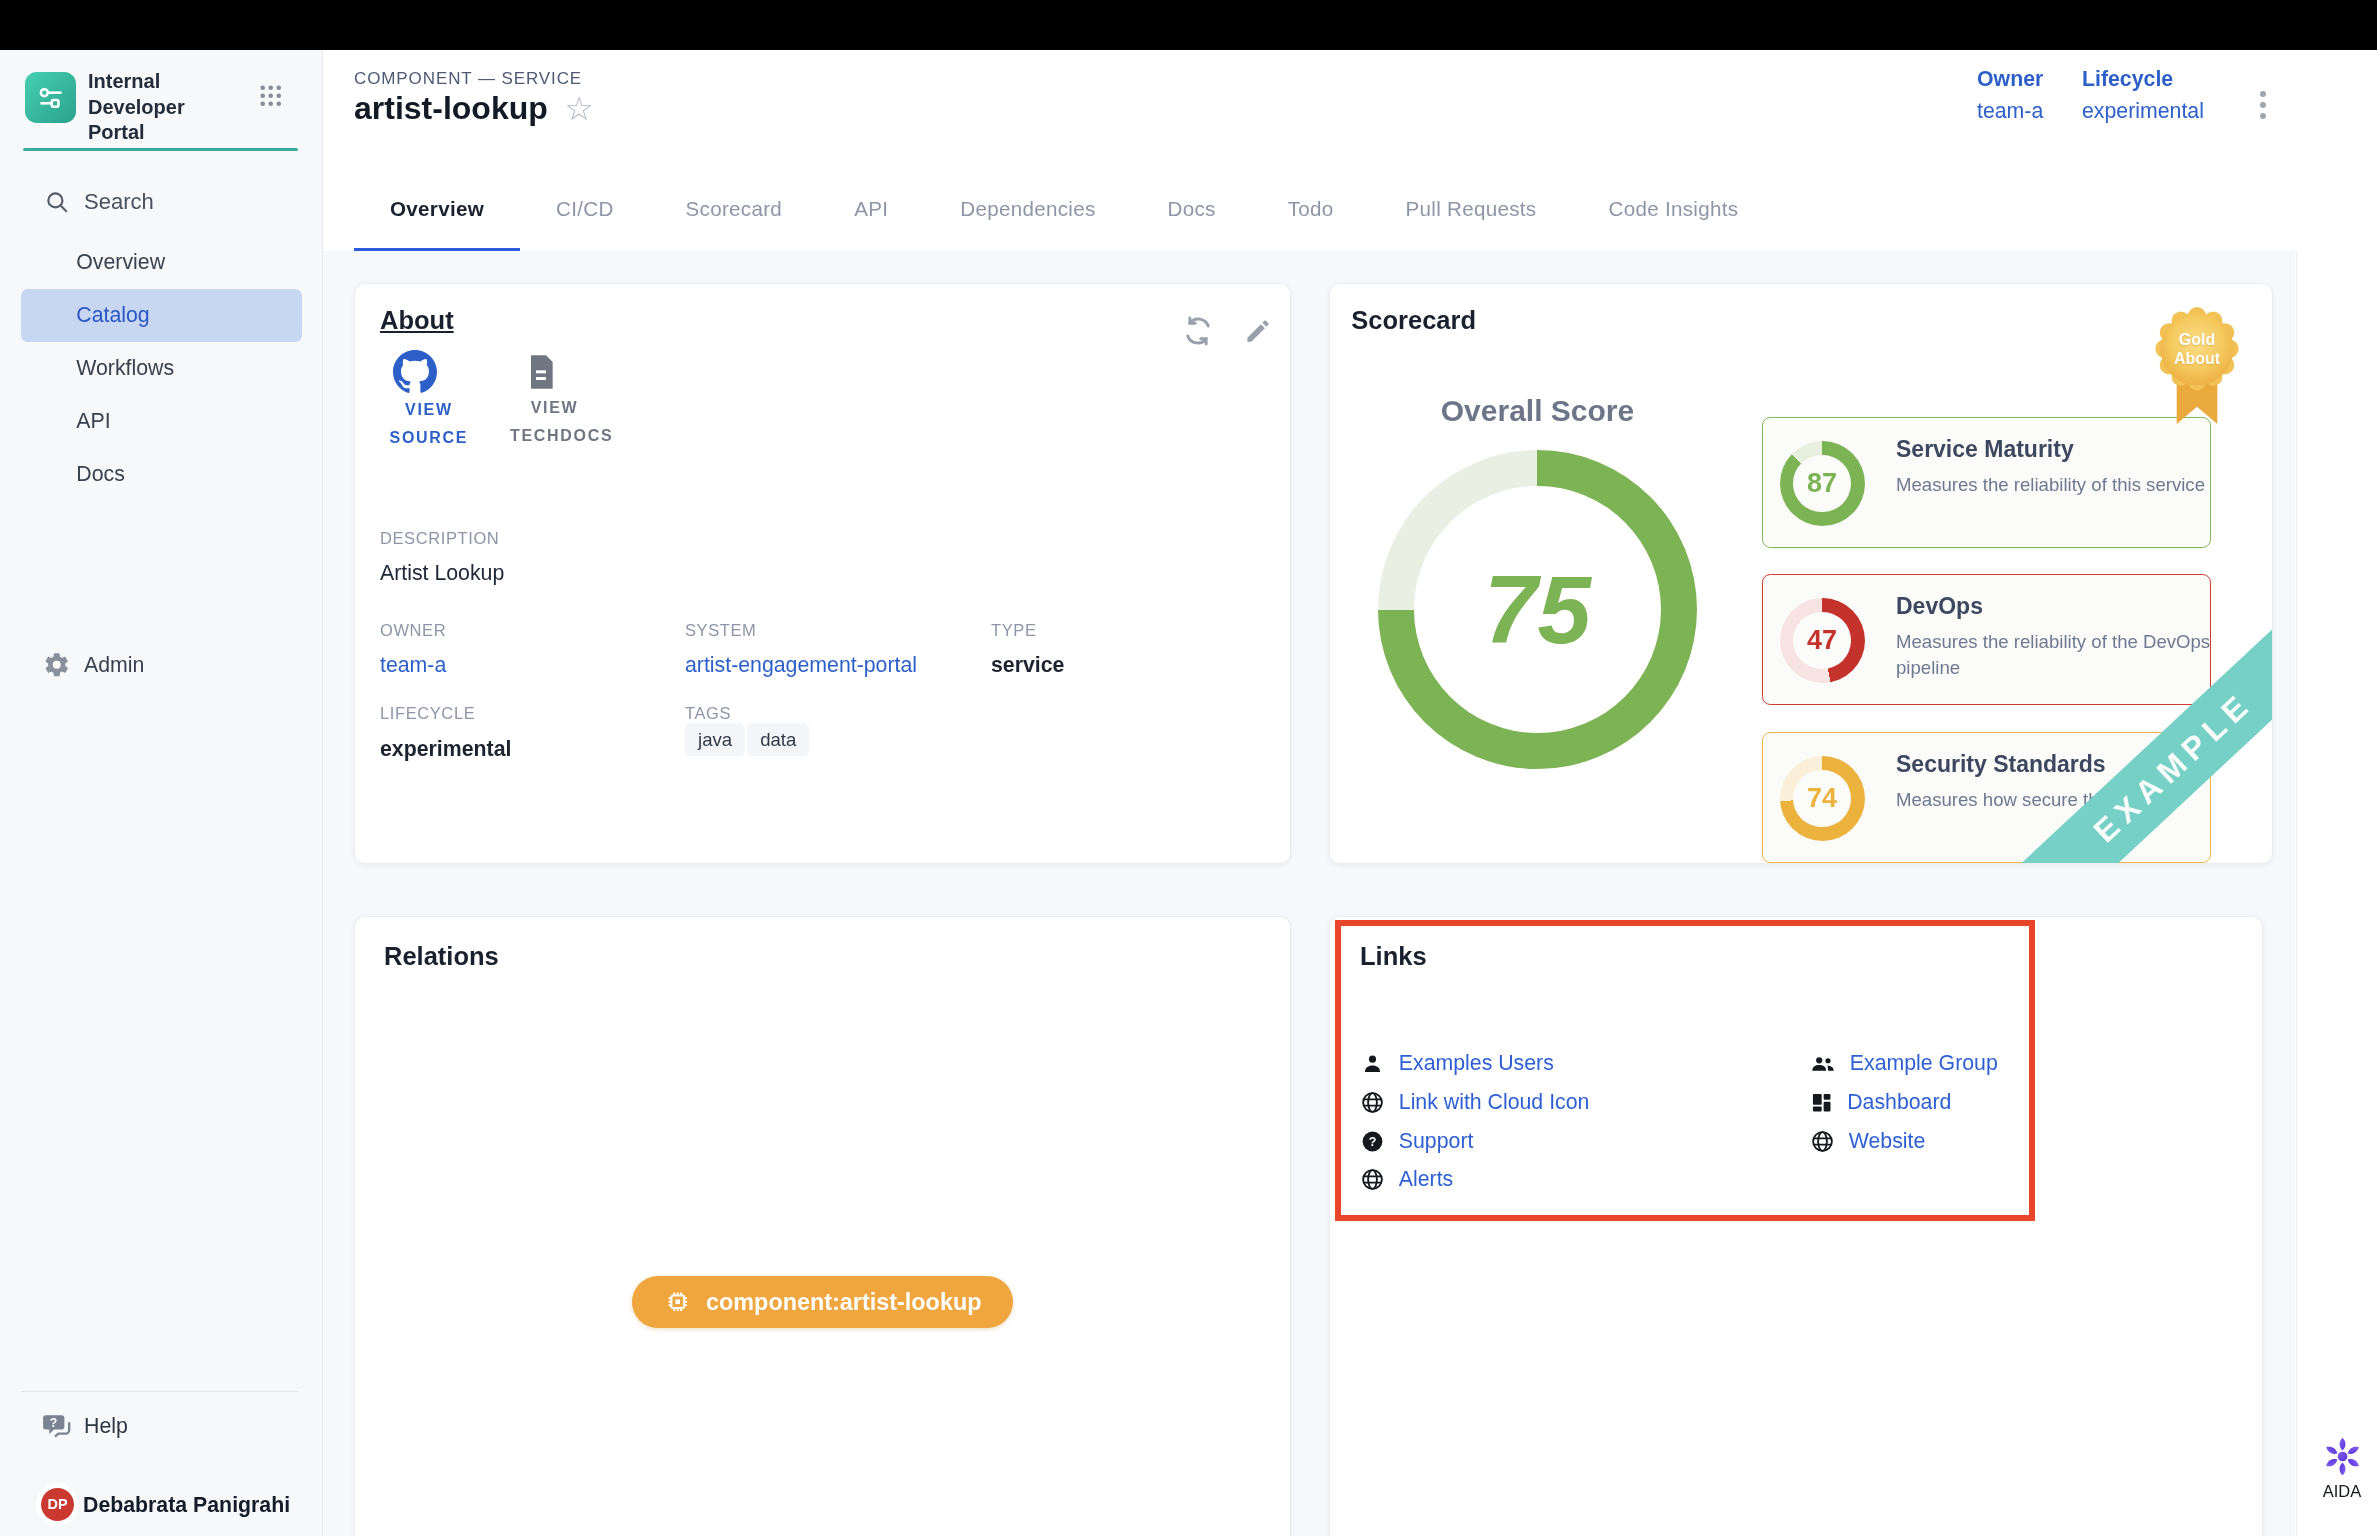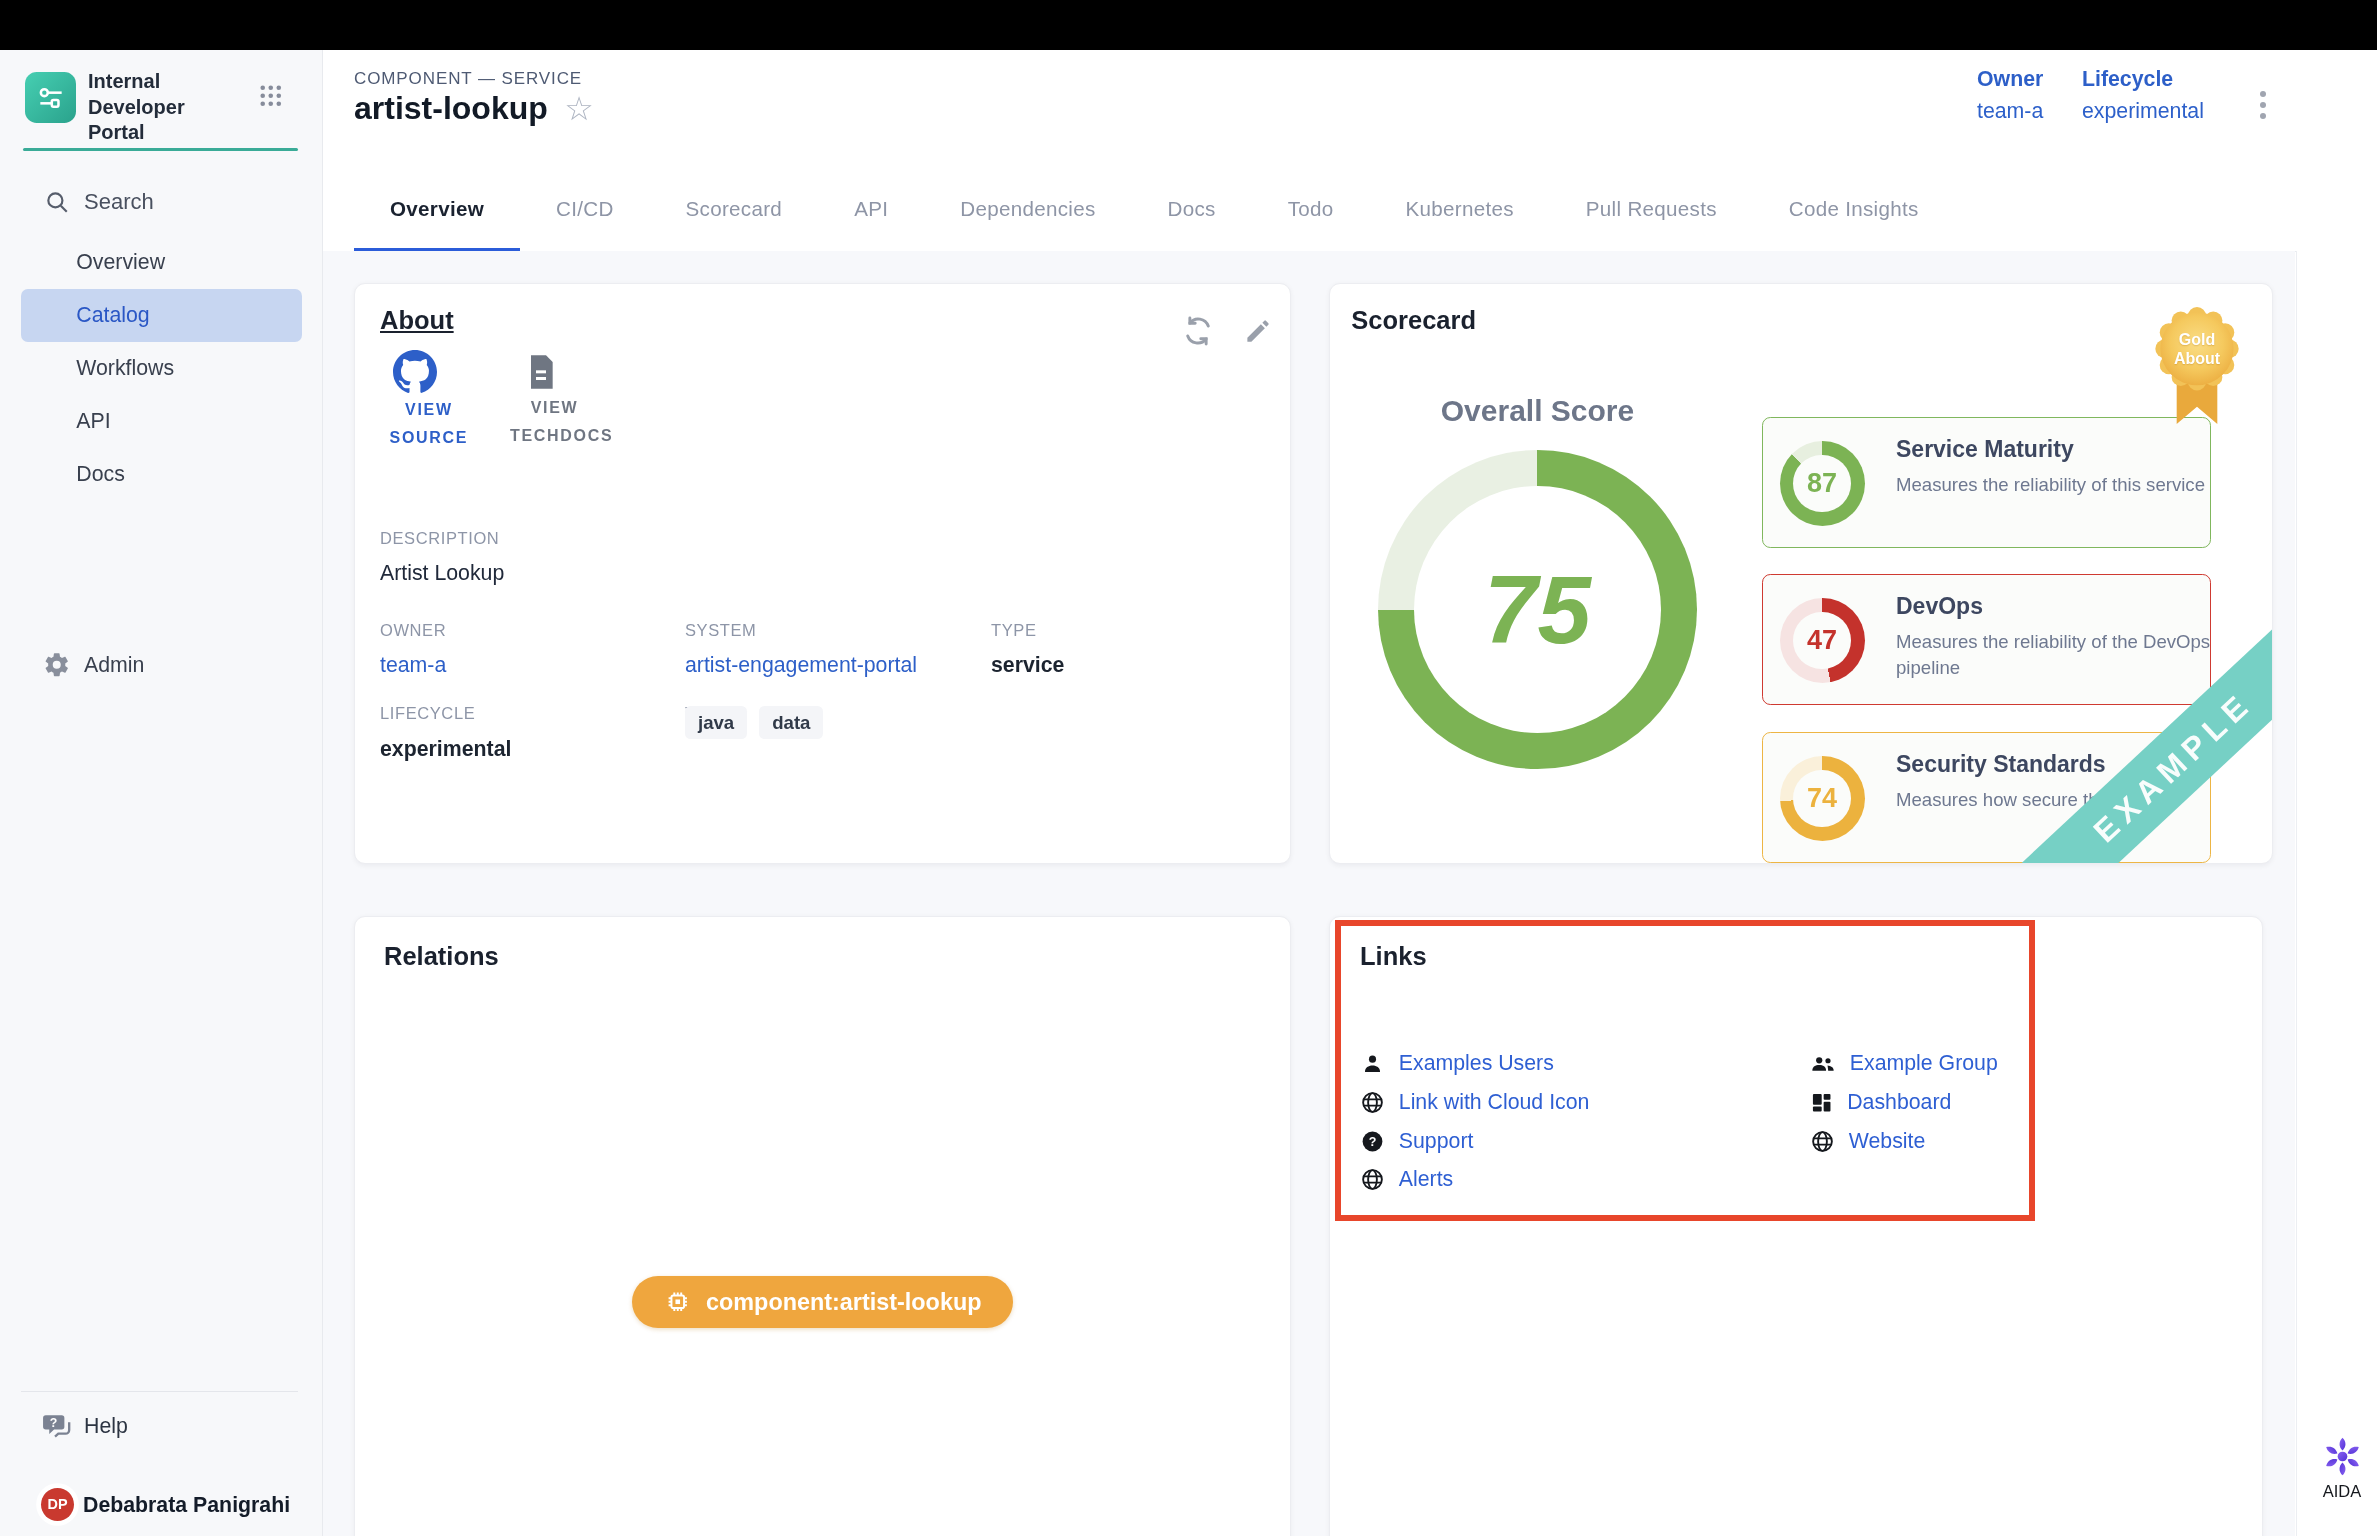--- a/index.html
+++ b/index.html
@@ -71,21 +71,21 @@
   .about-card { left:354px; top:283px; width:937px; height:581px; }
   .icon-btn { position:absolute; width:39px; height:39px; display:flex; align-items:center; justify-content:center; cursor:pointer; }
   .vs-block { position:absolute; top:66px; width:117px; text-align:center; cursor:pointer; }
   .vs-lines { margin-top:2px; font-size:16px; font-weight:700; letter-spacing:1.7px; line-height:28px;padding-left:28px; }
   .vs-blue { color:#2d5fc8; }
   .vs-gray { color:#6f7682; }
   .fld-label { position:absolute; font-size:16.5px; letter-spacing:0.6px; color:#8d95a7; font-weight:500; }
   .fld-value { position:absolute; font-size:21.3px; color:#20293a; }
   .fld-link { color:#2d5fc8; cursor:pointer; }
   .fld-strong { font-weight:600; color:#1c2430; }
-  .tag-row { position:absolute; left:330px; top:422px; display:flex; gap:12px;font-weight:bold; }
+  .tag-row { position:absolute; left:330px; top:439px; display:flex; gap:2px; }
   .tag-chip { height:33px; padding:0 13px; background:#f4f5f8; border-radius:5.5px; display:flex; align-items:center;
     font-size:18.6px; color:#313a49; cursor:pointer; }
 
   
   .scorecard-card { left:1329px; top:283px; width:944px; height:581px; overflow:hidden; }
   .overall-label { position:absolute; left:48px; top:110px; width:319px; text-align:center;
     font-size:30px; font-weight:600; color:#6d7689; }
   .donut { position:absolute; left:48px; top:166px; width:319px; height:319px; border-radius:50%; }
   .donut-hole { position:absolute; inset:36px; border-radius:50%; background:#fff;
     display:flex; align-items:center; justify-content:center;font-style:italic; }
@@ -233,21 +233,20 @@
   </div>
 
   <div class="abs tabsbar">
     <div class="tab active">Overview</div>
     <div class="tab">CI/CD</div>
     <div class="tab">Scorecard</div>
     <div class="tab">API</div>
     <div class="tab">Dependencies</div>
     <div class="tab">Docs</div>
     <div class="tab">Todo</div>
-    <div class="tab">Kubernetes</div>
     <div class="tab">Pull Requests</div>
     <div class="tab">Code Insights</div>
   </div>
 
   <div class="abs content-bg"></div>
   <div class="abs right-strip"></div>
 
   <div class="card about-card">
     <div class="card-title" style="left:25px; top:22px;text-decoration:underline;">About</div>
     <div class="icon-btn" style="left:823px; top:27.5px;">

